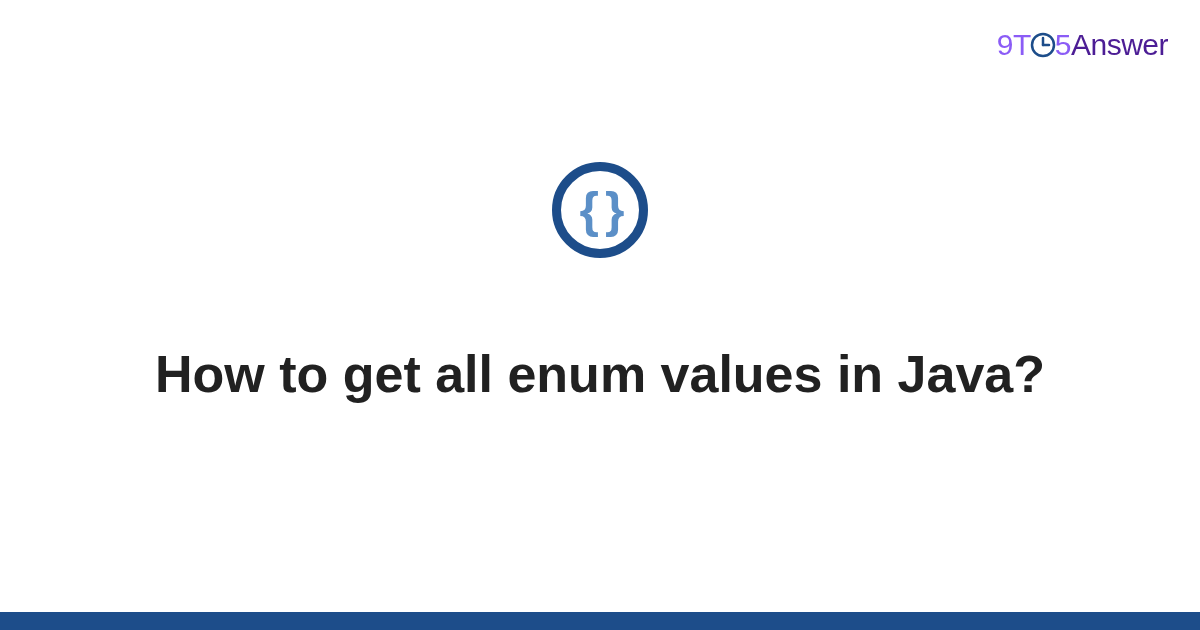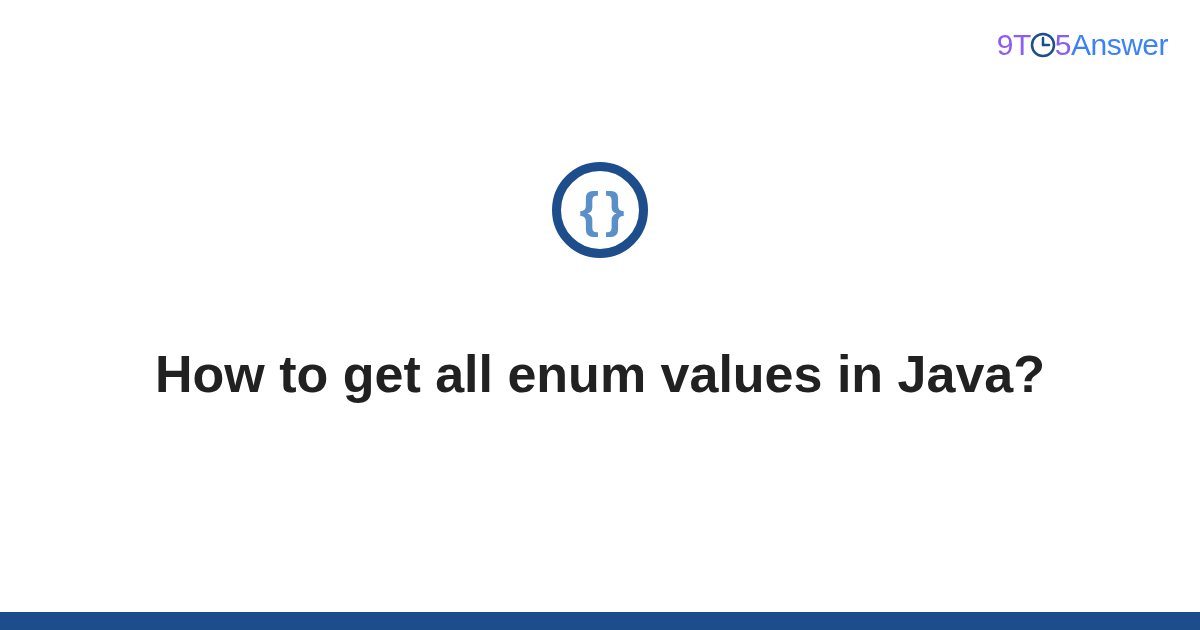--- a/index.html
+++ b/index.html
@@ -24,21 +24,21 @@
       letter-spacing: -0.5px;
     }
     .logo .nine-to-five {
       color: #8b5cf6;
     }
     .logo .clock-o {
       display: inline-block;
       position: relative;
     }
     .logo .answer {
-      color: #3b82f6;
+      color: #4c1d95;
       font-weight: 400;
     }
     .content {
       position: absolute;
       top: 0;
       left: 0;
       width: 100%;
       height: 100%;
       display: flex;
       flex-direction: column;

